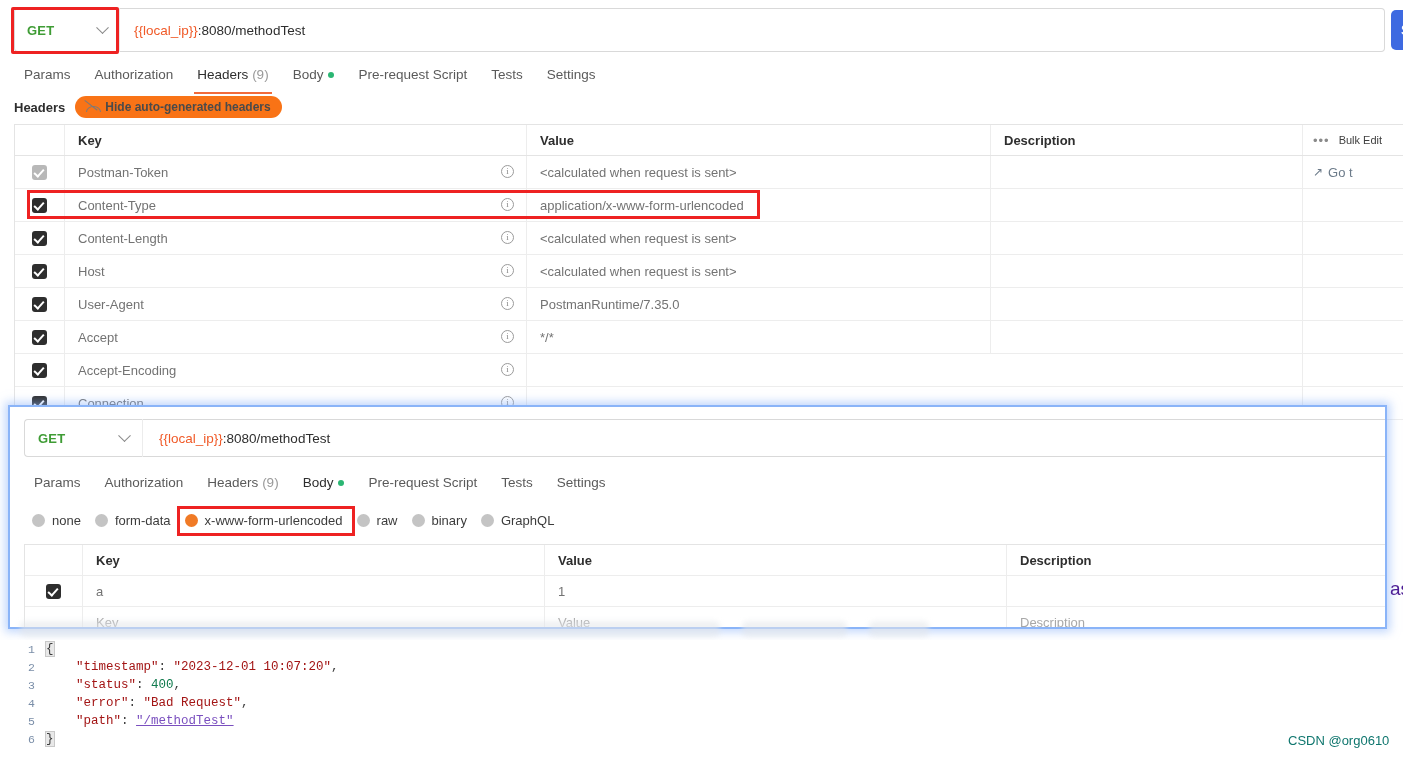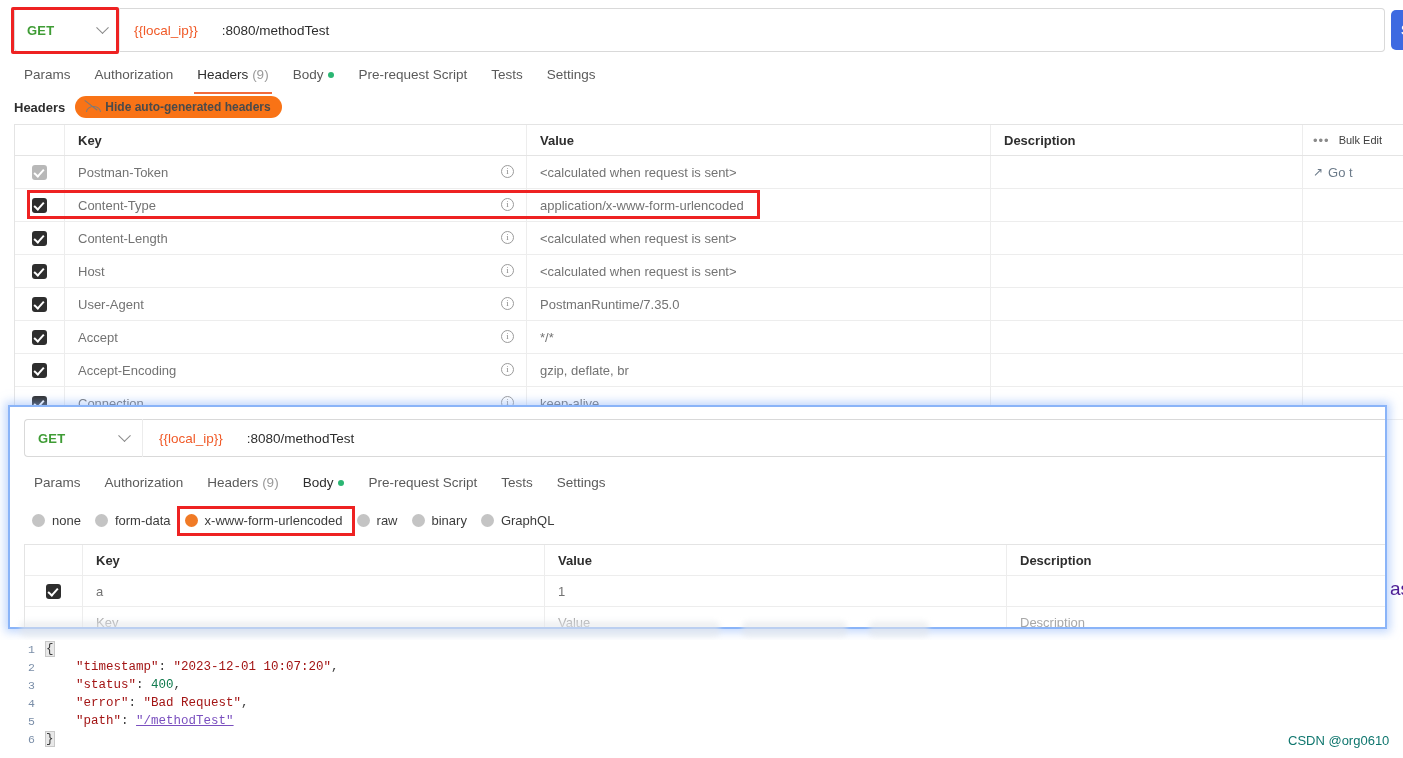--- a/index.html
+++ b/index.html
@@ -62,21 +62,21 @@
     border-radius: 0 4px 4px 0;
     background: #fff;
     display: flex;
     align-items: center;
     padding: 0 14px;
     font-size: 13.5px;
     overflow: hidden;
     white-space: nowrap;
   }
   .var { color: #f05a28; }
-  .urlrest { color: #2e2e2e; margin-left: 24px; }
+  .urlrest { color: #2e2e2e; }
 
   .send-button {
     position: absolute;
     left: 1391px; top: 10px;
     width: 70px; height: 40px;
     background: #3e6ae1;
     border-radius: 5px;
     color: #fff;
     font-size: 14px;
     font-weight: 600;
@@ -578,37 +578,31 @@
     </div>
 
     <div class="hdr-row">
       <div class="c-check">
           <span class="cb"></span>
         </div>
       <div class="c-key">
           <span class="td">Accept-Encoding</span>
           <span class="info-i">i</span>
         </div>
-      <div class="c-val">
-          <span class="td">gzip, deflate, br</span>
-        </div>
       <div class="c-desc"></div>
       <div class="c-actions"></div>
     </div>
 
     <div class="hdr-row">
       <div class="c-check">
           <span class="cb"></span>
         </div>
       <div class="c-key">
           <span class="td">Connection</span>
           <span class="info-i">i</span>
-        </div>
-      <div class="c-val">
-          <span class="td">keep-alive</span>
         </div>
       <div class="c-desc"></div>
       <div class="c-actions"></div>
     </div>
   </div>
 
   <div class="hl-ctrow"></div>
 </div>
 
 <div id="overlay-panel">

